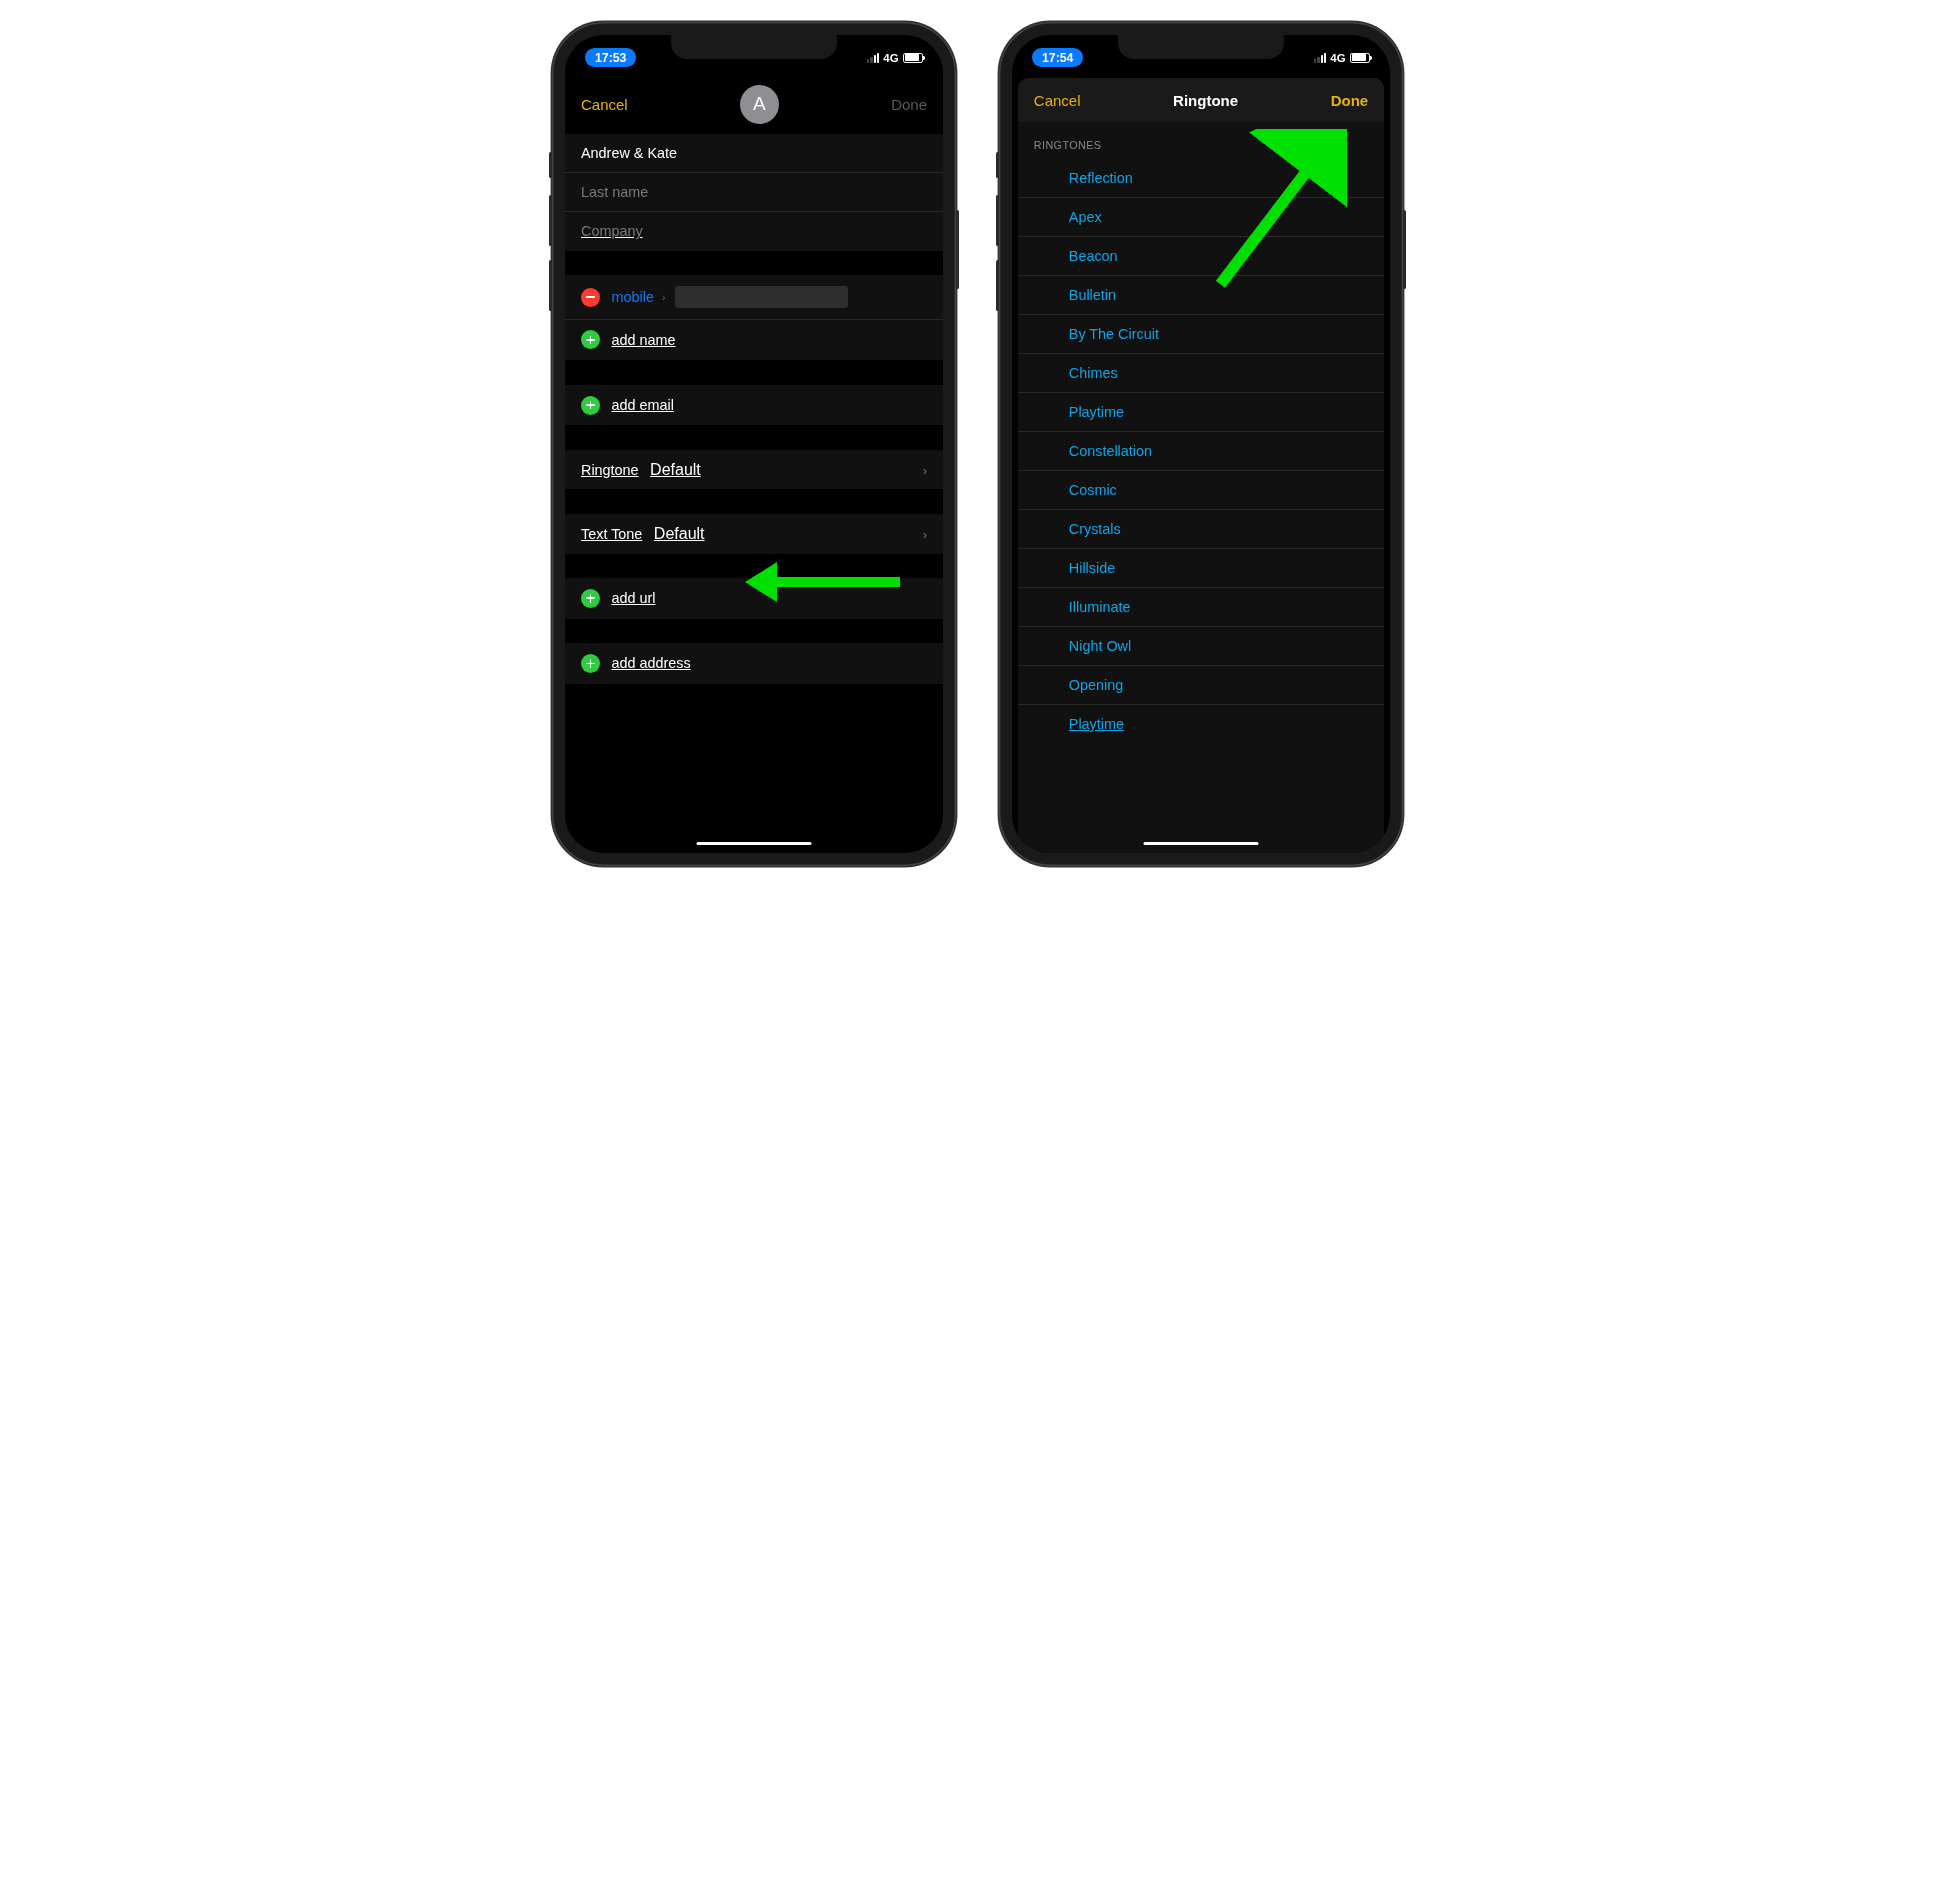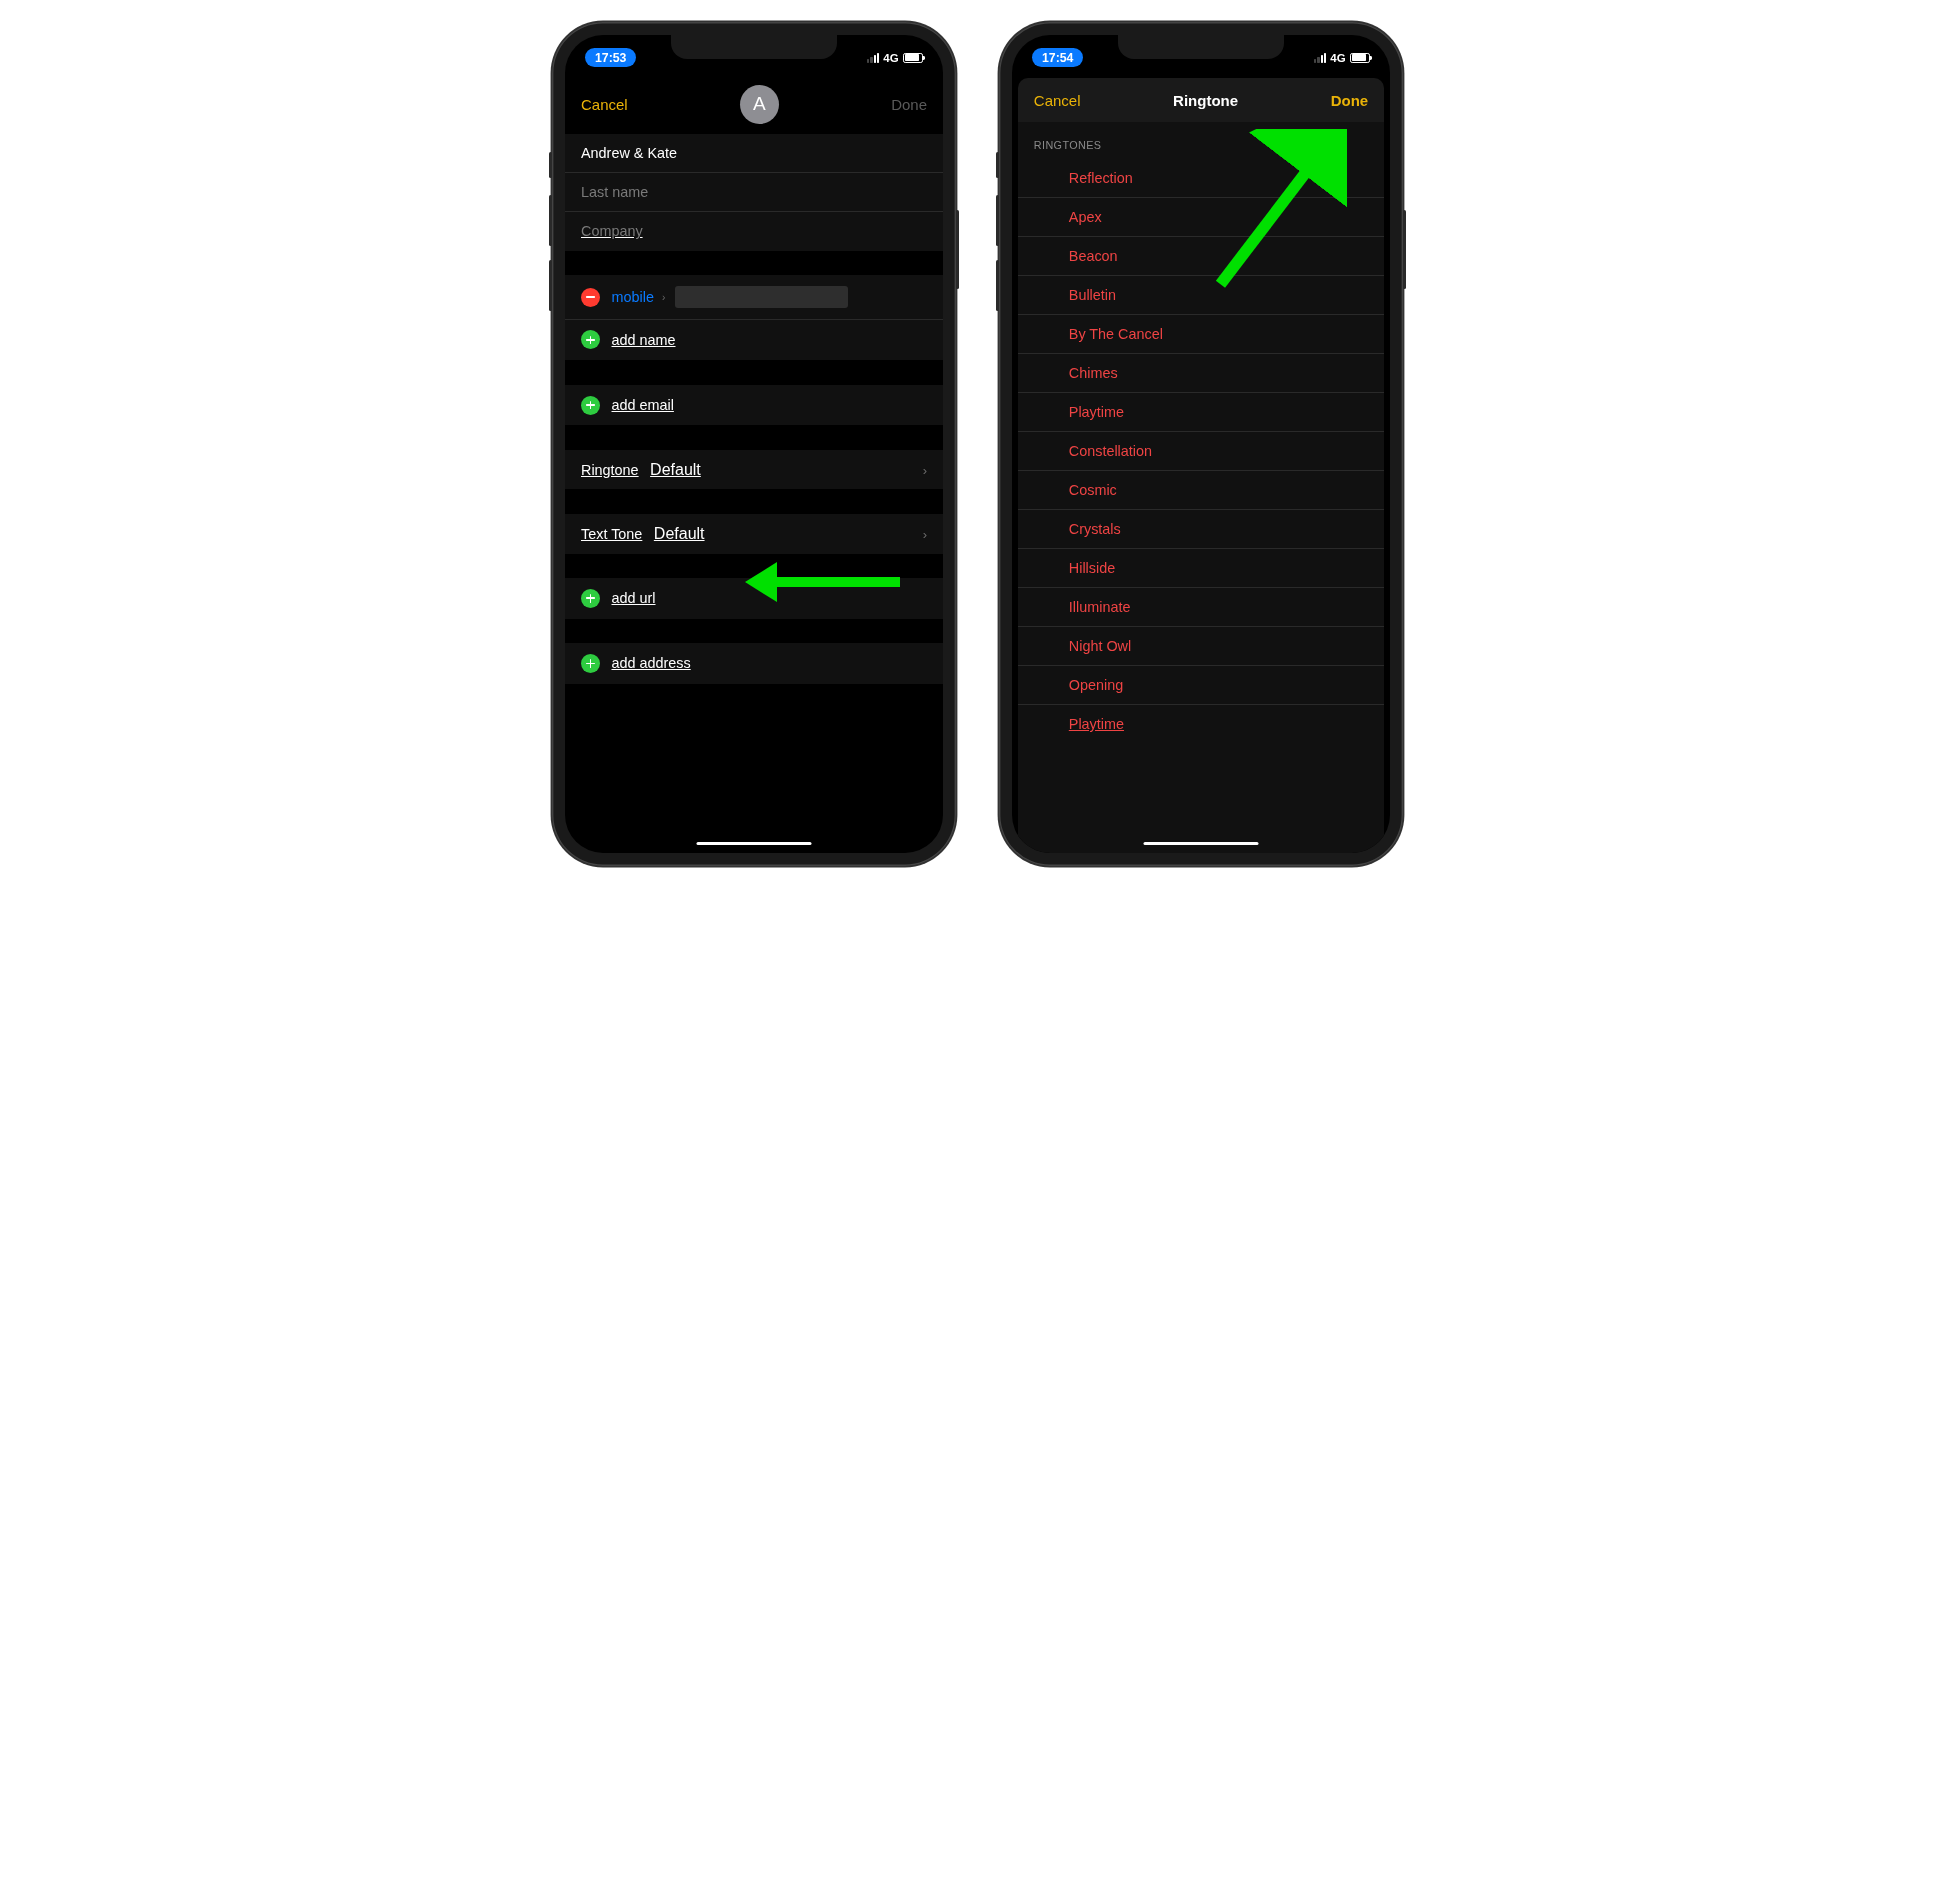--- a/index.html
+++ b/index.html
@@ -128,21 +128,21 @@
   }
 
   .disclosure-row .label { color:#fff; margin-right:11.5px; }
   .disclosure-row .value { color:#fff; font-size:16px; }
   .disclosure-row .chevron {
     position:absolute; right:16px; top:50%; transform:translateY(-50%);
     color:#6a6a6a; font-size:13px;
   }
 
   .ringtone-header { padding:17.3px 16px 7.2px; font-size:10.8px; letter-spacing:0.4px; color:#8a8a8a; }
-  .ringtone-cell { padding-left:51px; color:#ef4444; }
+  .ringtone-cell { padding-left:51px; color:#0ea5e9; }
 
   .home-indicator {
     position:absolute; bottom:7.2px; left:50%; transform:translateX(-50%);
     width:115px; height:3.6px; background:#fff; border-radius:2.2px;
   }
 
   
   .screen2 .nav-wrap {
     background:#1a1a1a; border-radius:10px 10px 0 0;
     margin:7.2px 5.8px 0; padding-bottom:2.9px;
@@ -319,21 +319,21 @@
       </div>
     </div>
 
     <div class="content">
       <div class="ringtone-header">RINGTONES</div>
       <div id="ringtone-list">
           <div class="cell ringtone-cell">Reflection</div>
           <div class="cell ringtone-cell">Apex</div>
           <div class="cell ringtone-cell">Beacon</div>
           <div class="cell ringtone-cell">Bulletin</div>
-          <div class="cell ringtone-cell">By The Cancel</div>
+          <div class="cell ringtone-cell">By The Circuit</div>
           <div class="cell ringtone-cell">Chimes</div>
           <div class="cell ringtone-cell">Playtime</div>
           <div class="cell ringtone-cell">Constellation</div>
           <div class="cell ringtone-cell">Cosmic</div>
           <div class="cell ringtone-cell">Crystals</div>
           <div class="cell ringtone-cell">Hillside</div>
           <div class="cell ringtone-cell">Illuminate</div>
           <div class="cell ringtone-cell">Night Owl</div>
           <div class="cell ringtone-cell">Opening</div>
           <div class="cell ringtone-cell">Playtime</div>

